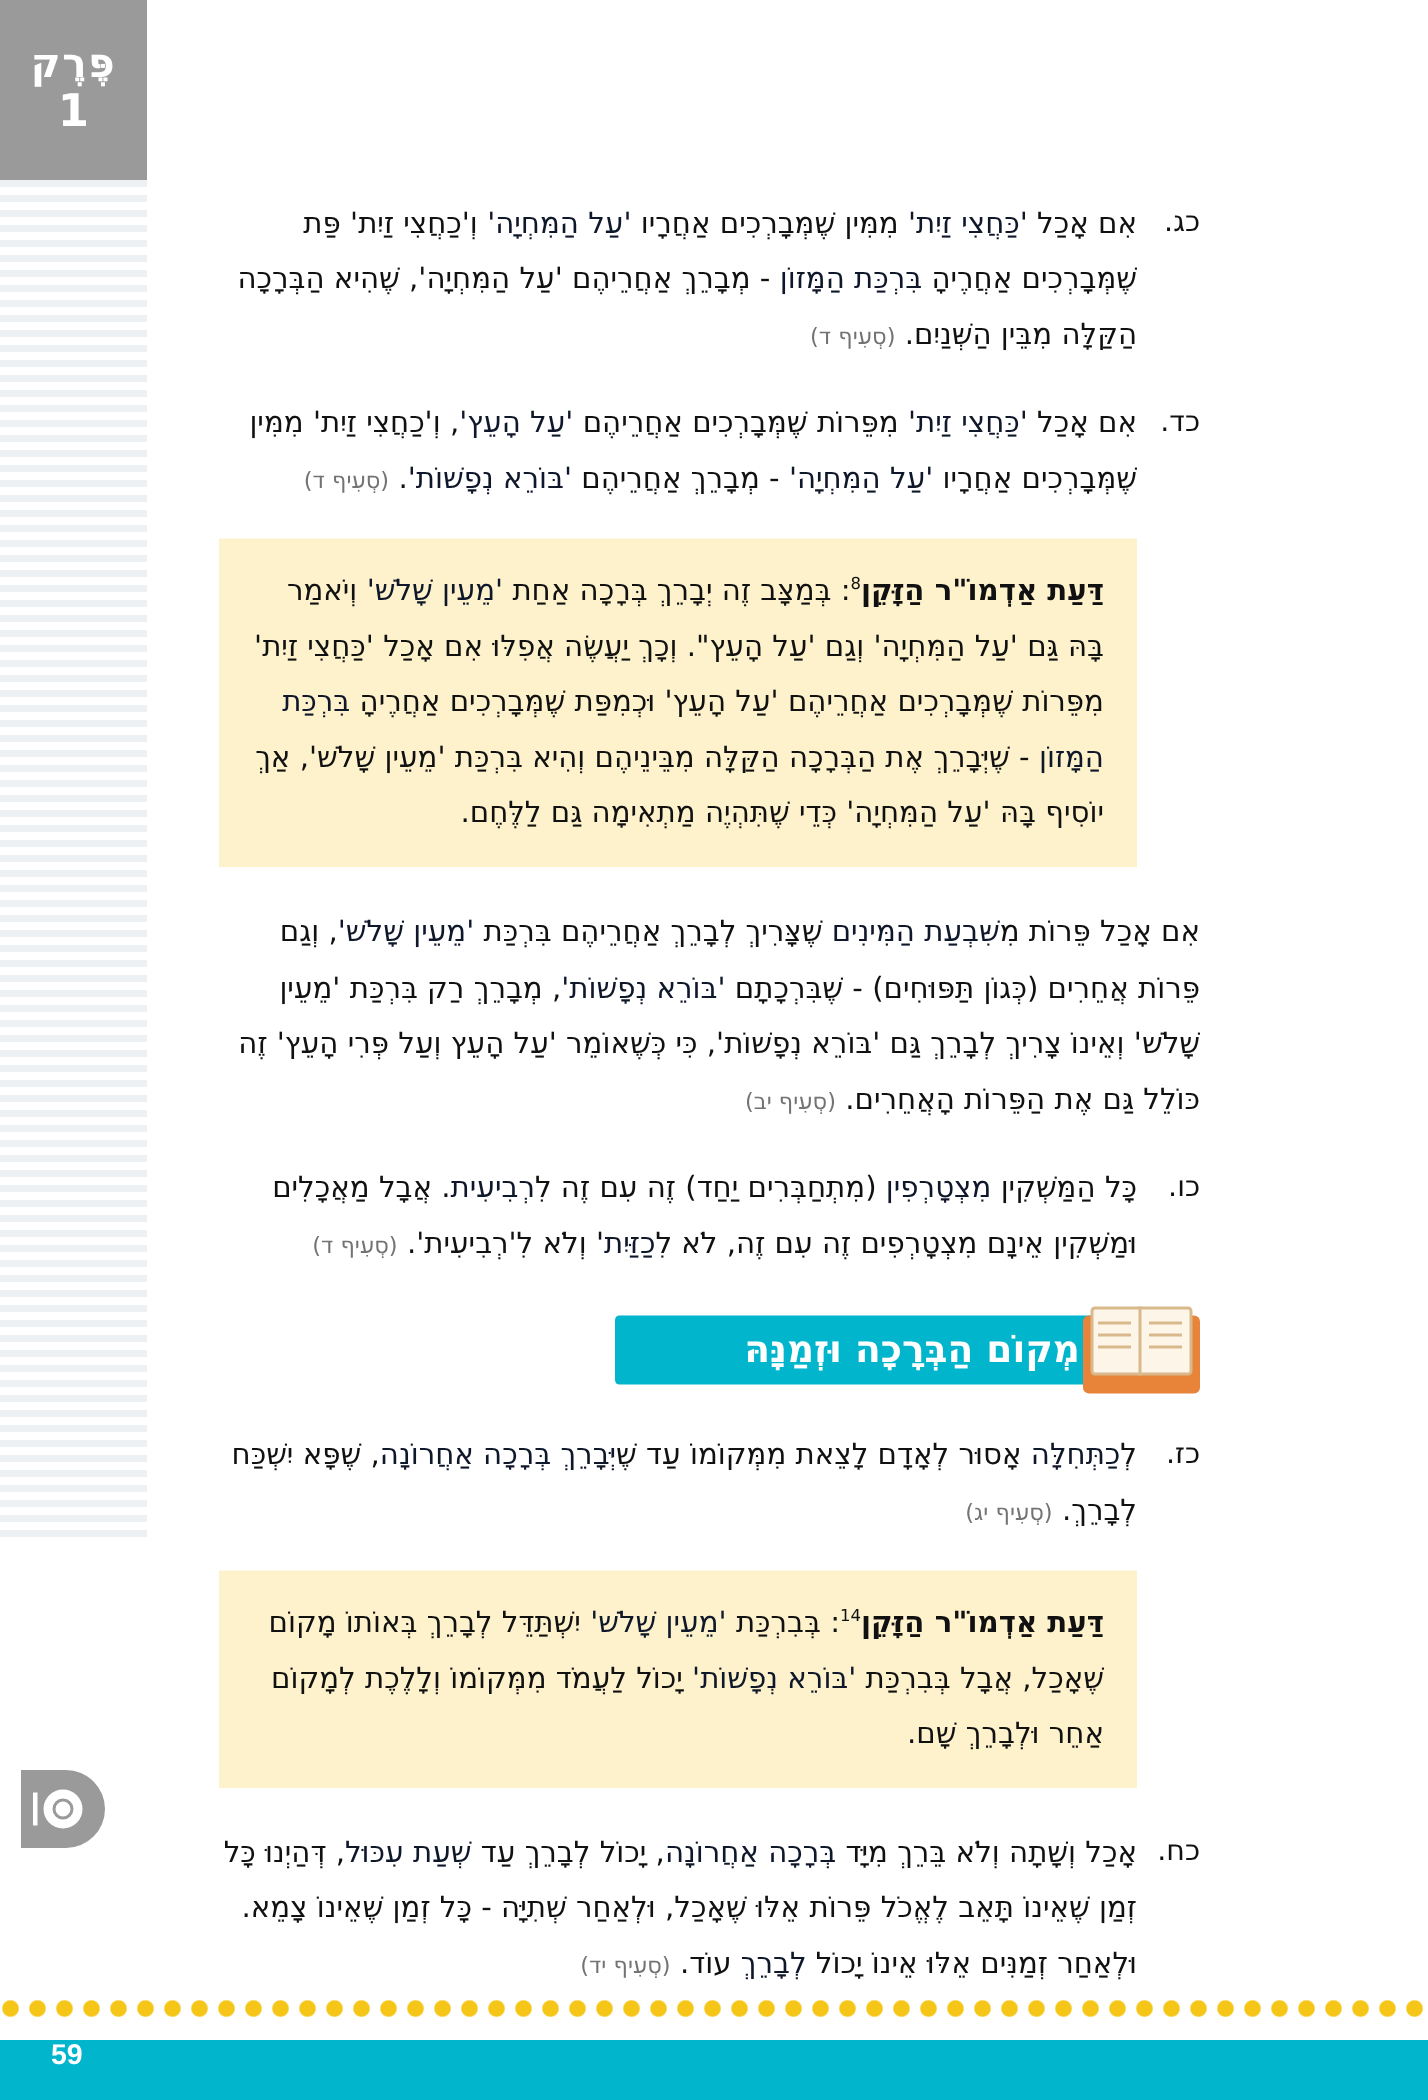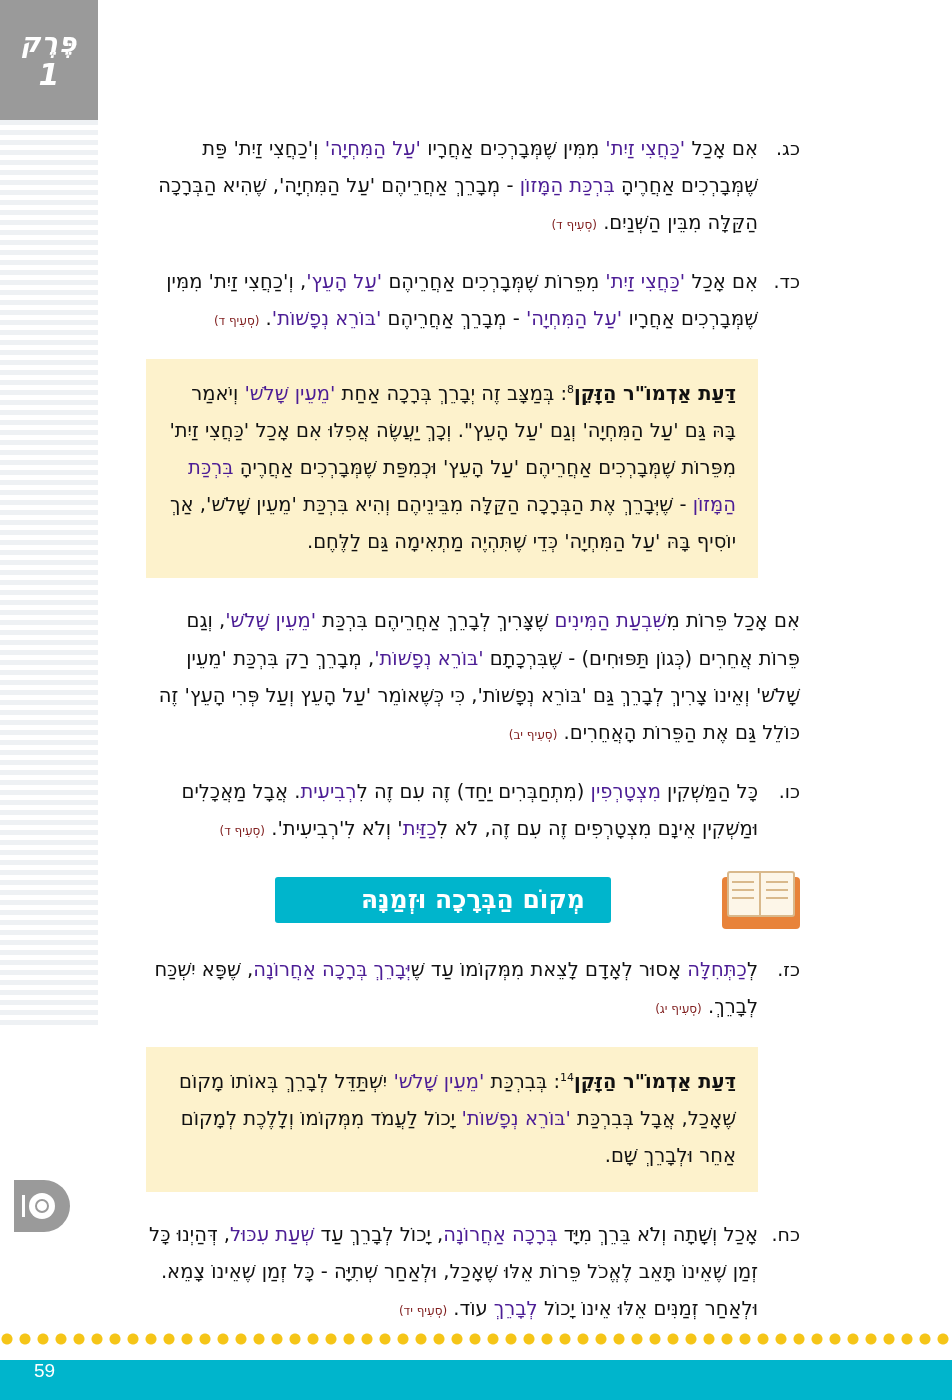--- a/index.html
+++ b/index.html
@@ -20,21 +20,20 @@
     position: absolute;
     left: 0;
     top: 0;
     width: 98px;
     height: 1028px;
     background: repeating-linear-gradient(
       to bottom,
       #eef1f4 0px, #eef1f4 5px,
       #ffffff 5px, #ffffff 10px
     );
-    font-style: italic;
   }
   .chapter-tab {
     position: absolute;
     left: 0;
     top: 0;
     width: 98px;
     height: 120px;
     background: #9a9a9a;
     color: #ffffff;
     display: flex;
@@ -124,21 +123,21 @@
     background:
       radial-gradient(circle at 7px 7px, #f5c518 5px, rgba(0,0,0,0) 6px) 0 0/18px 18px repeat-x,
       #ffffff;
   }
   .page-number {
     position: absolute;
     left: 34px;
     bottom: 18px;
     color: #ffffff;
     font-size: 19px;
-    font-weight: normal;
+    font-weight: bold;
     font-family: "Liberation Sans", sans-serif;
   }
 
   
   .content {
     position: absolute;
     right: 152px;
     top: 130px;
     width: 660px;
     direction: rtl;
@@ -159,24 +158,24 @@
     text-align: right;
     padding-top: 1px;
   }
   .entry-body {
     flex: 1 1 auto;
     font-size: 19.5px;
     line-height: 1.9;
     color: #111111;
   }
 
-  .hl { color: #4c1d95; }
+  .hl { color: #0f172a; }
   .src {
-    font-size: 12px;
-    color: #7f1d1d;
+    font-size: 15px;
+    color: #737373;
   }
   sup { font-size: 11px; }
 
   
   .note-box {
     background: #fdf2cc;
     padding: 16px 22px 18px 22px;
     margin: 0 0 24px 0;
     width: 612px;
     box-sizing: border-box;
@@ -192,21 +191,21 @@
     line-height: 1.9;
     color: #111111;
   }
 
   
   .section-heading {
     position: relative;
     height: 62px;
     margin: 6px 0 20px 0;
     display: flex;
-    justify-content: center;
+    justify-content: flex-start;
   }
   .section-bar {
     background: #00b5cc;
     color: #ffffff;
     font-size: 25px;
     font-weight: bold;
     height: 46px;
     line-height: 46px;
     padding: 0 26px 0 86px;
     border-radius: 3px;

